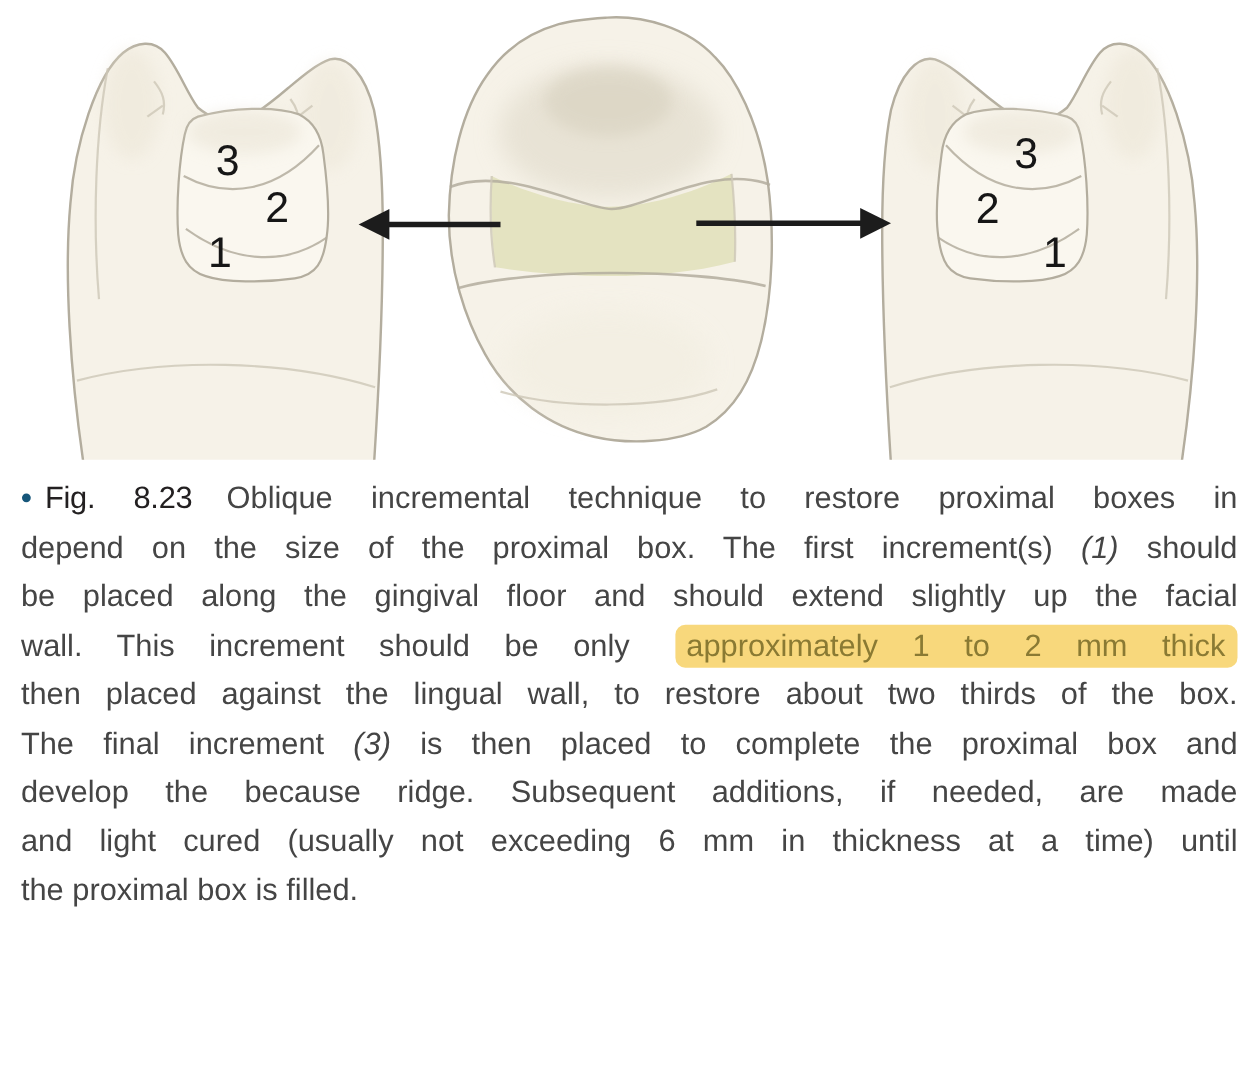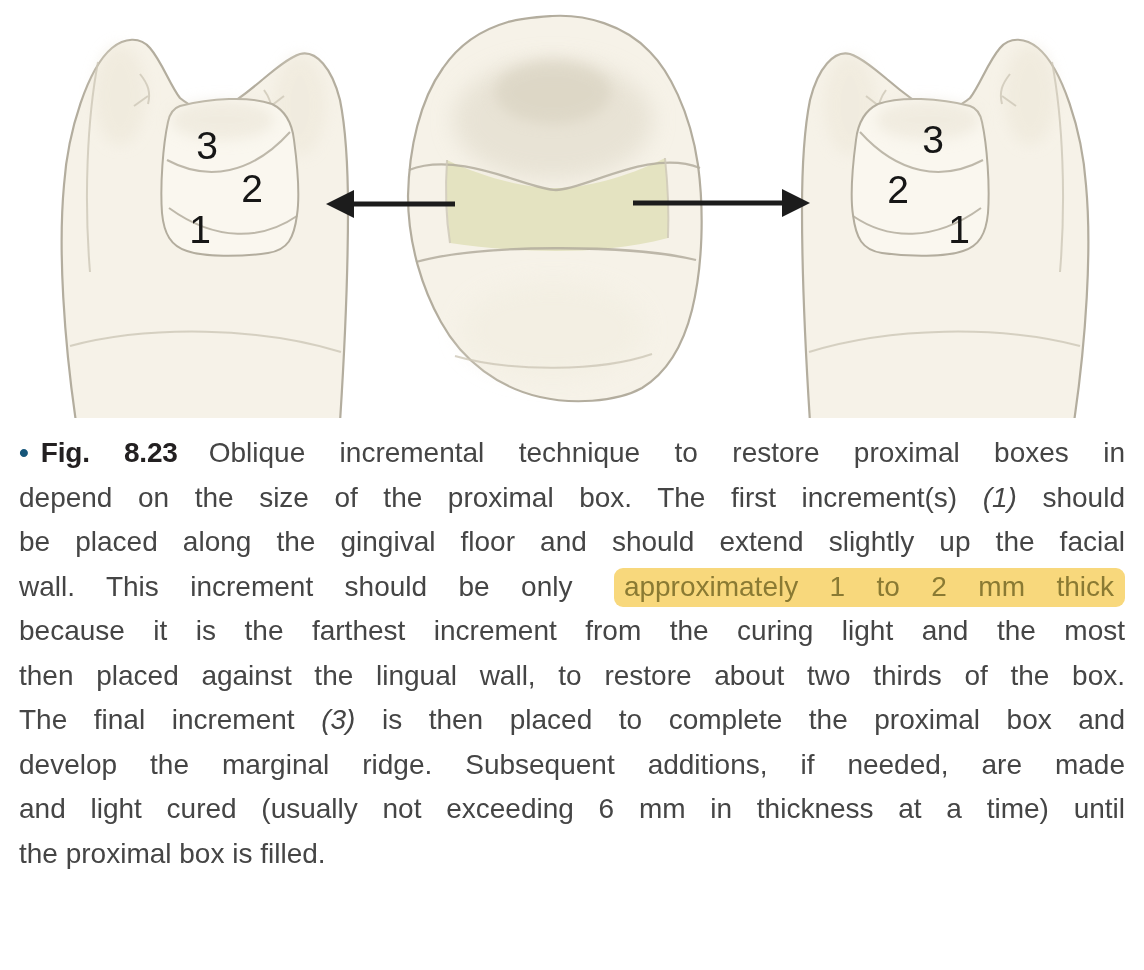--- a/index.html
+++ b/index.html
@@ -16,21 +16,21 @@
   .arrow-line{stroke:var(--arrow);stroke-width:5;}
   .arrow-head{fill:var(--arrow);stroke:none;}
   .num{font-family:"Liberation Sans",sans-serif;font-size:39px;fill:var(--number);text-anchor:middle;}
 
   
   .caption{position:absolute;left:0;top:418px;width:1144px;box-sizing:border-box;
            padding:13px 19px 0 19px;font-size:28px;line-height:44.5px;color:var(--text);}
   .cap-line{text-align:justify;text-align-last:justify;}
   .cap-line.last{text-align:right;text-align-last:left;}
   .seg-bullet{color:var(--bullet);font-weight:700;margin-right:12px;}
-  .seg-bold{font-weight:700;color:var(--fig-label);margin-right:31px;letter-spacing:-.2px;}
+  .seg-bold{font-weight:400;color:var(--fig-label);margin-right:31px;letter-spacing:-.2px;}
   .seg-italic{font-style:italic;}
   .seg-highlight{background:var(--hl-bg);color:var(--hl-text);border-radius:9px;
                  padding:3px 11px 5px 10px;margin-left:10px;}
 </style>
 </head>
 <body>
 
 <svg class="figure-art" viewBox="0 0 1144 418">
   <defs>
     <filter id="soft" x="-60%" y="-60%" width="220%" height="220%">
@@ -124,19 +124,18 @@
     <line class="arrow-line" x1="633" y1="203" x2="784" y2="203"></line>
     <polygon class="arrow-head" points="810,203 782,189 782,217"></polygon>
   </g>
 </svg>
 
 <div class="caption">
     <div class="cap-line"><span class="seg-bullet">•</span><span class="seg-bold">Fig. 8.23</span><span>Oblique incremental technique to restore proximal boxes in</span></div>
     <div class="cap-line"><span>depend on the size of the proximal box. The first increment(s) </span><span class="seg-italic">(1)</span><span> should</span></div>
     <div class="cap-line"><span>be placed along the gingival floor and should extend slightly up the facial</span></div>
     <div class="cap-line"><span>wall. This increment should be only </span><span class="seg-highlight">approximately 1 to 2 mm thick</span></div>
-    <div class="cap-line"><span>because it is the farthest increment from the curing light and the most</span></div>
     <div class="cap-line"><span>then placed against the lingual wall, to restore about two thirds of the box.</span></div>
     <div class="cap-line"><span>The final increment </span><span class="seg-italic">(3)</span><span> is then placed to complete the proximal box and</span></div>
-    <div class="cap-line"><span>develop the marginal ridge. Subsequent additions, if needed, are made</span></div>
+    <div class="cap-line"><span>develop the because ridge. Subsequent additions, if needed, are made</span></div>
     <div class="cap-line"><span>and light cured (usually not exceeding 6 mm in thickness at a time) until</span></div>
     <div class="cap-line last"><span>the proximal box is filled.</span></div>
   </div>
 
 </body></html>

